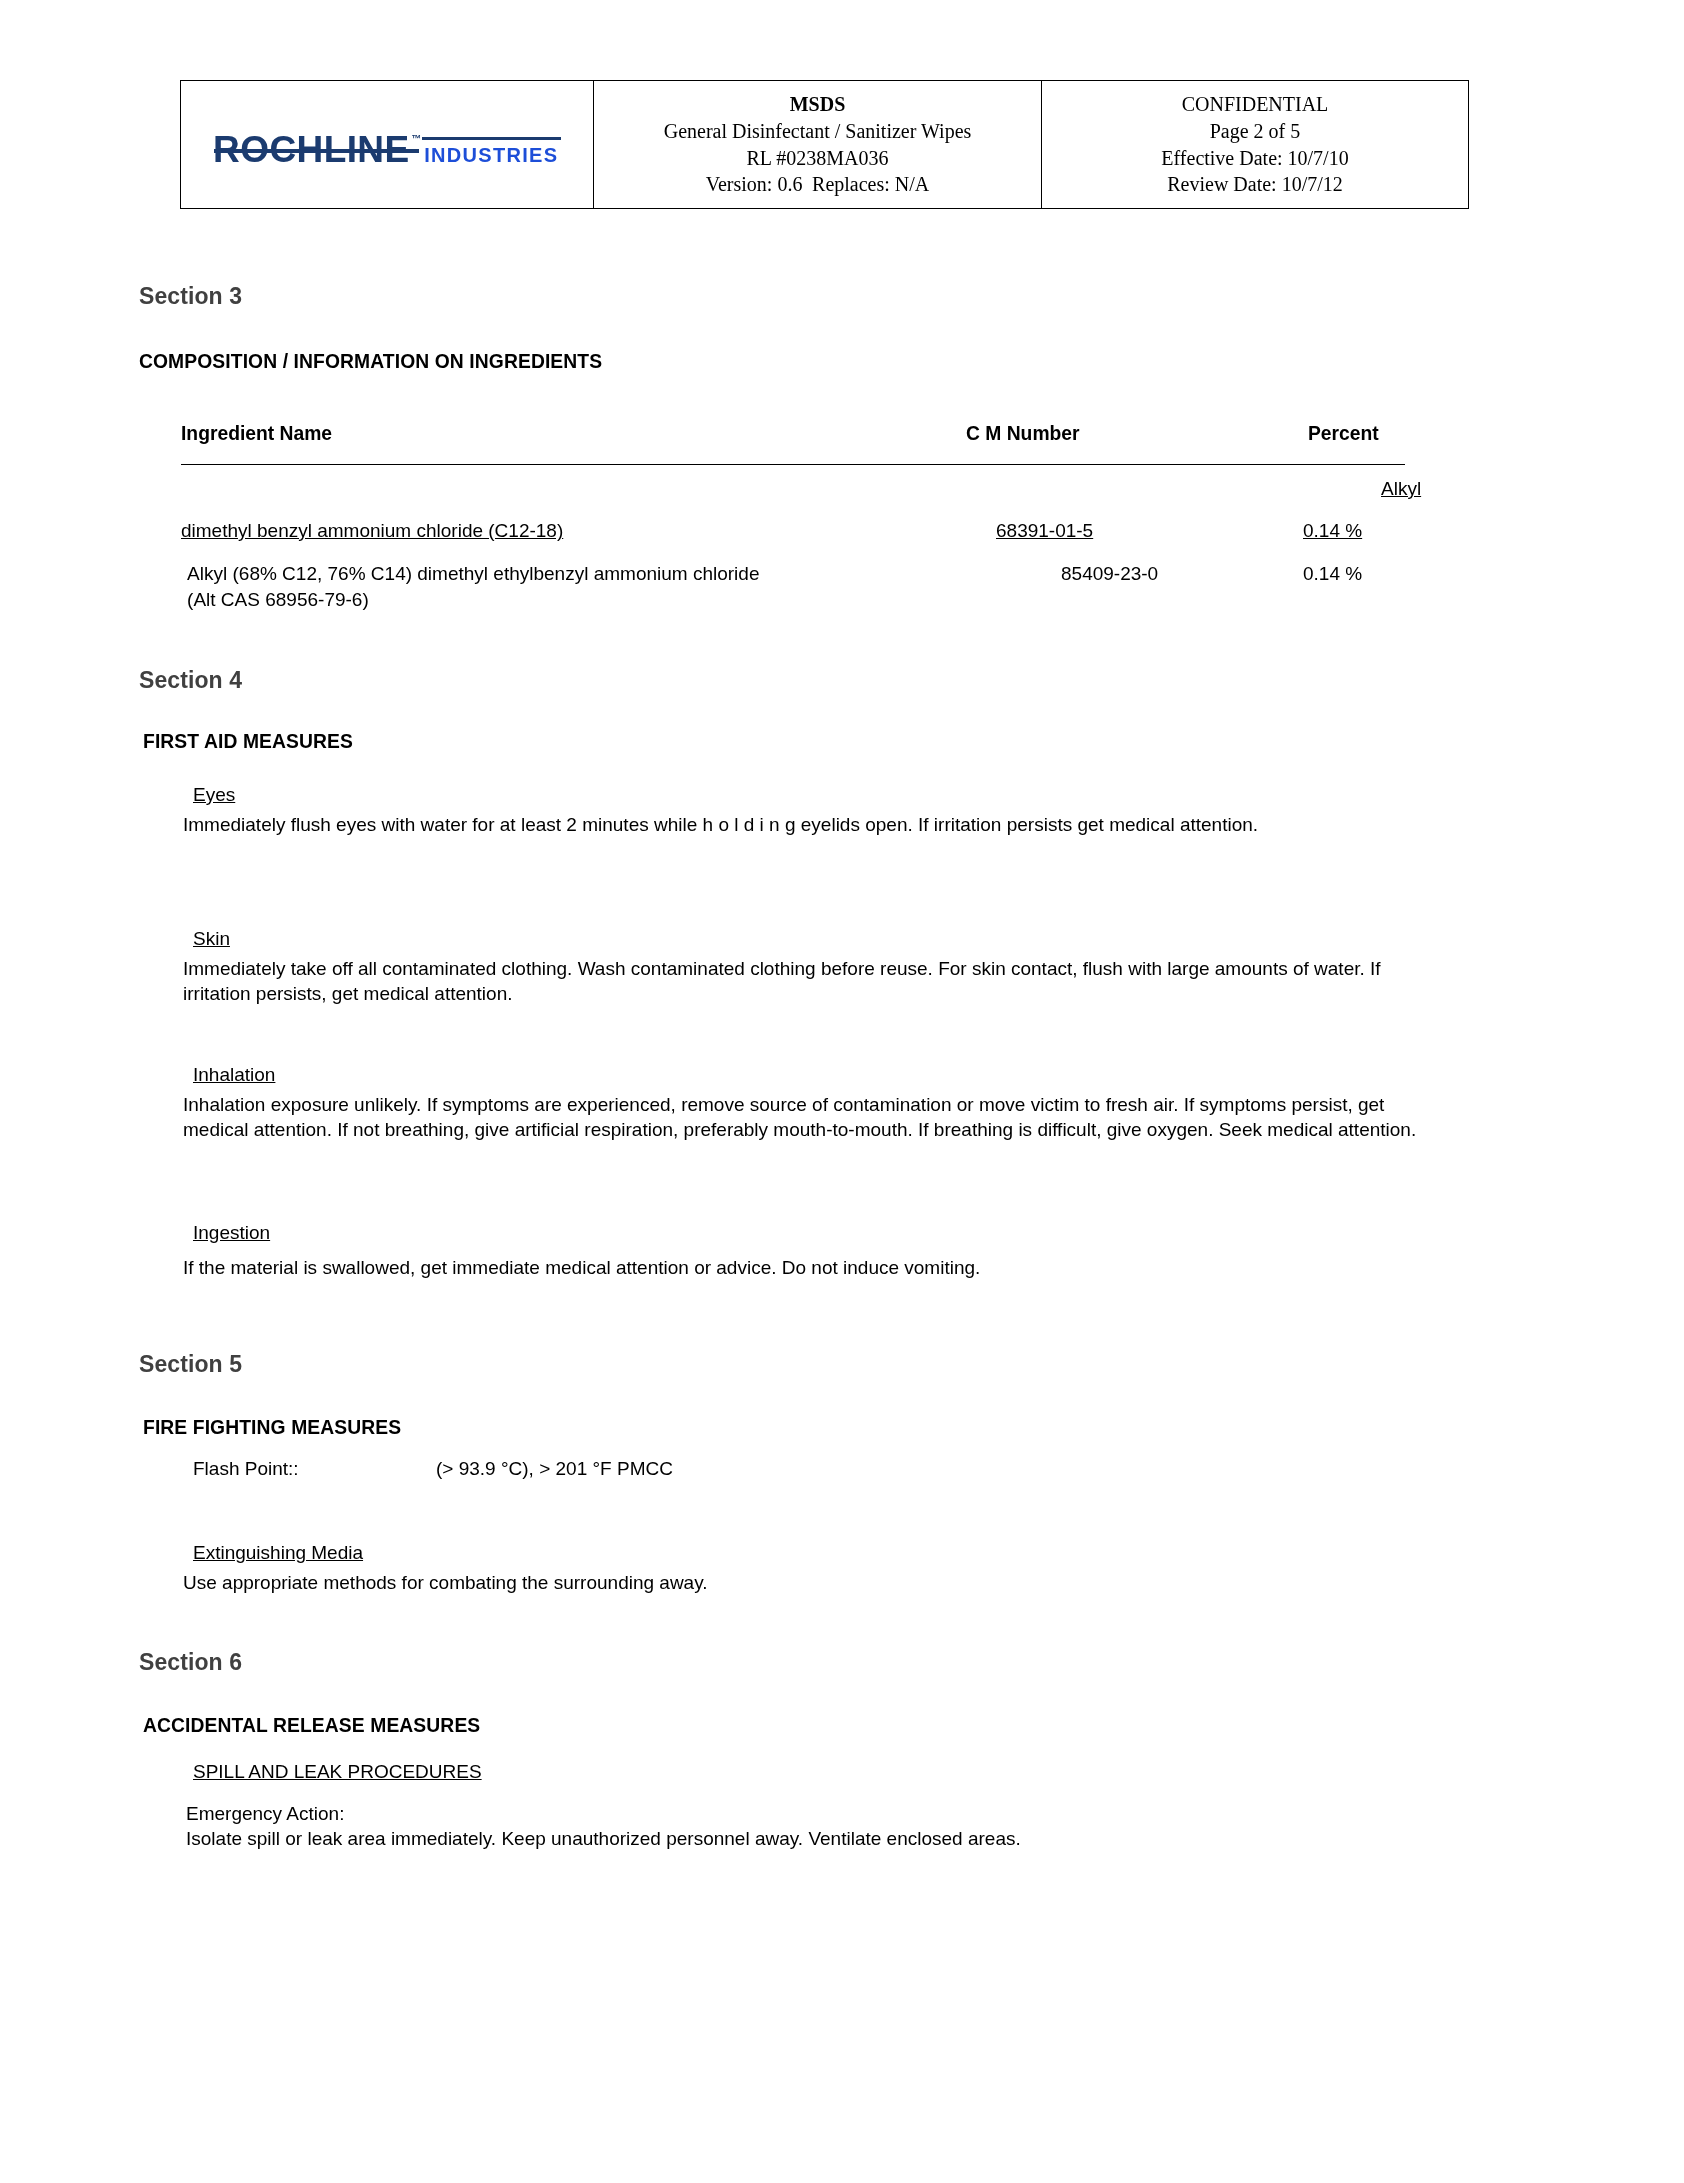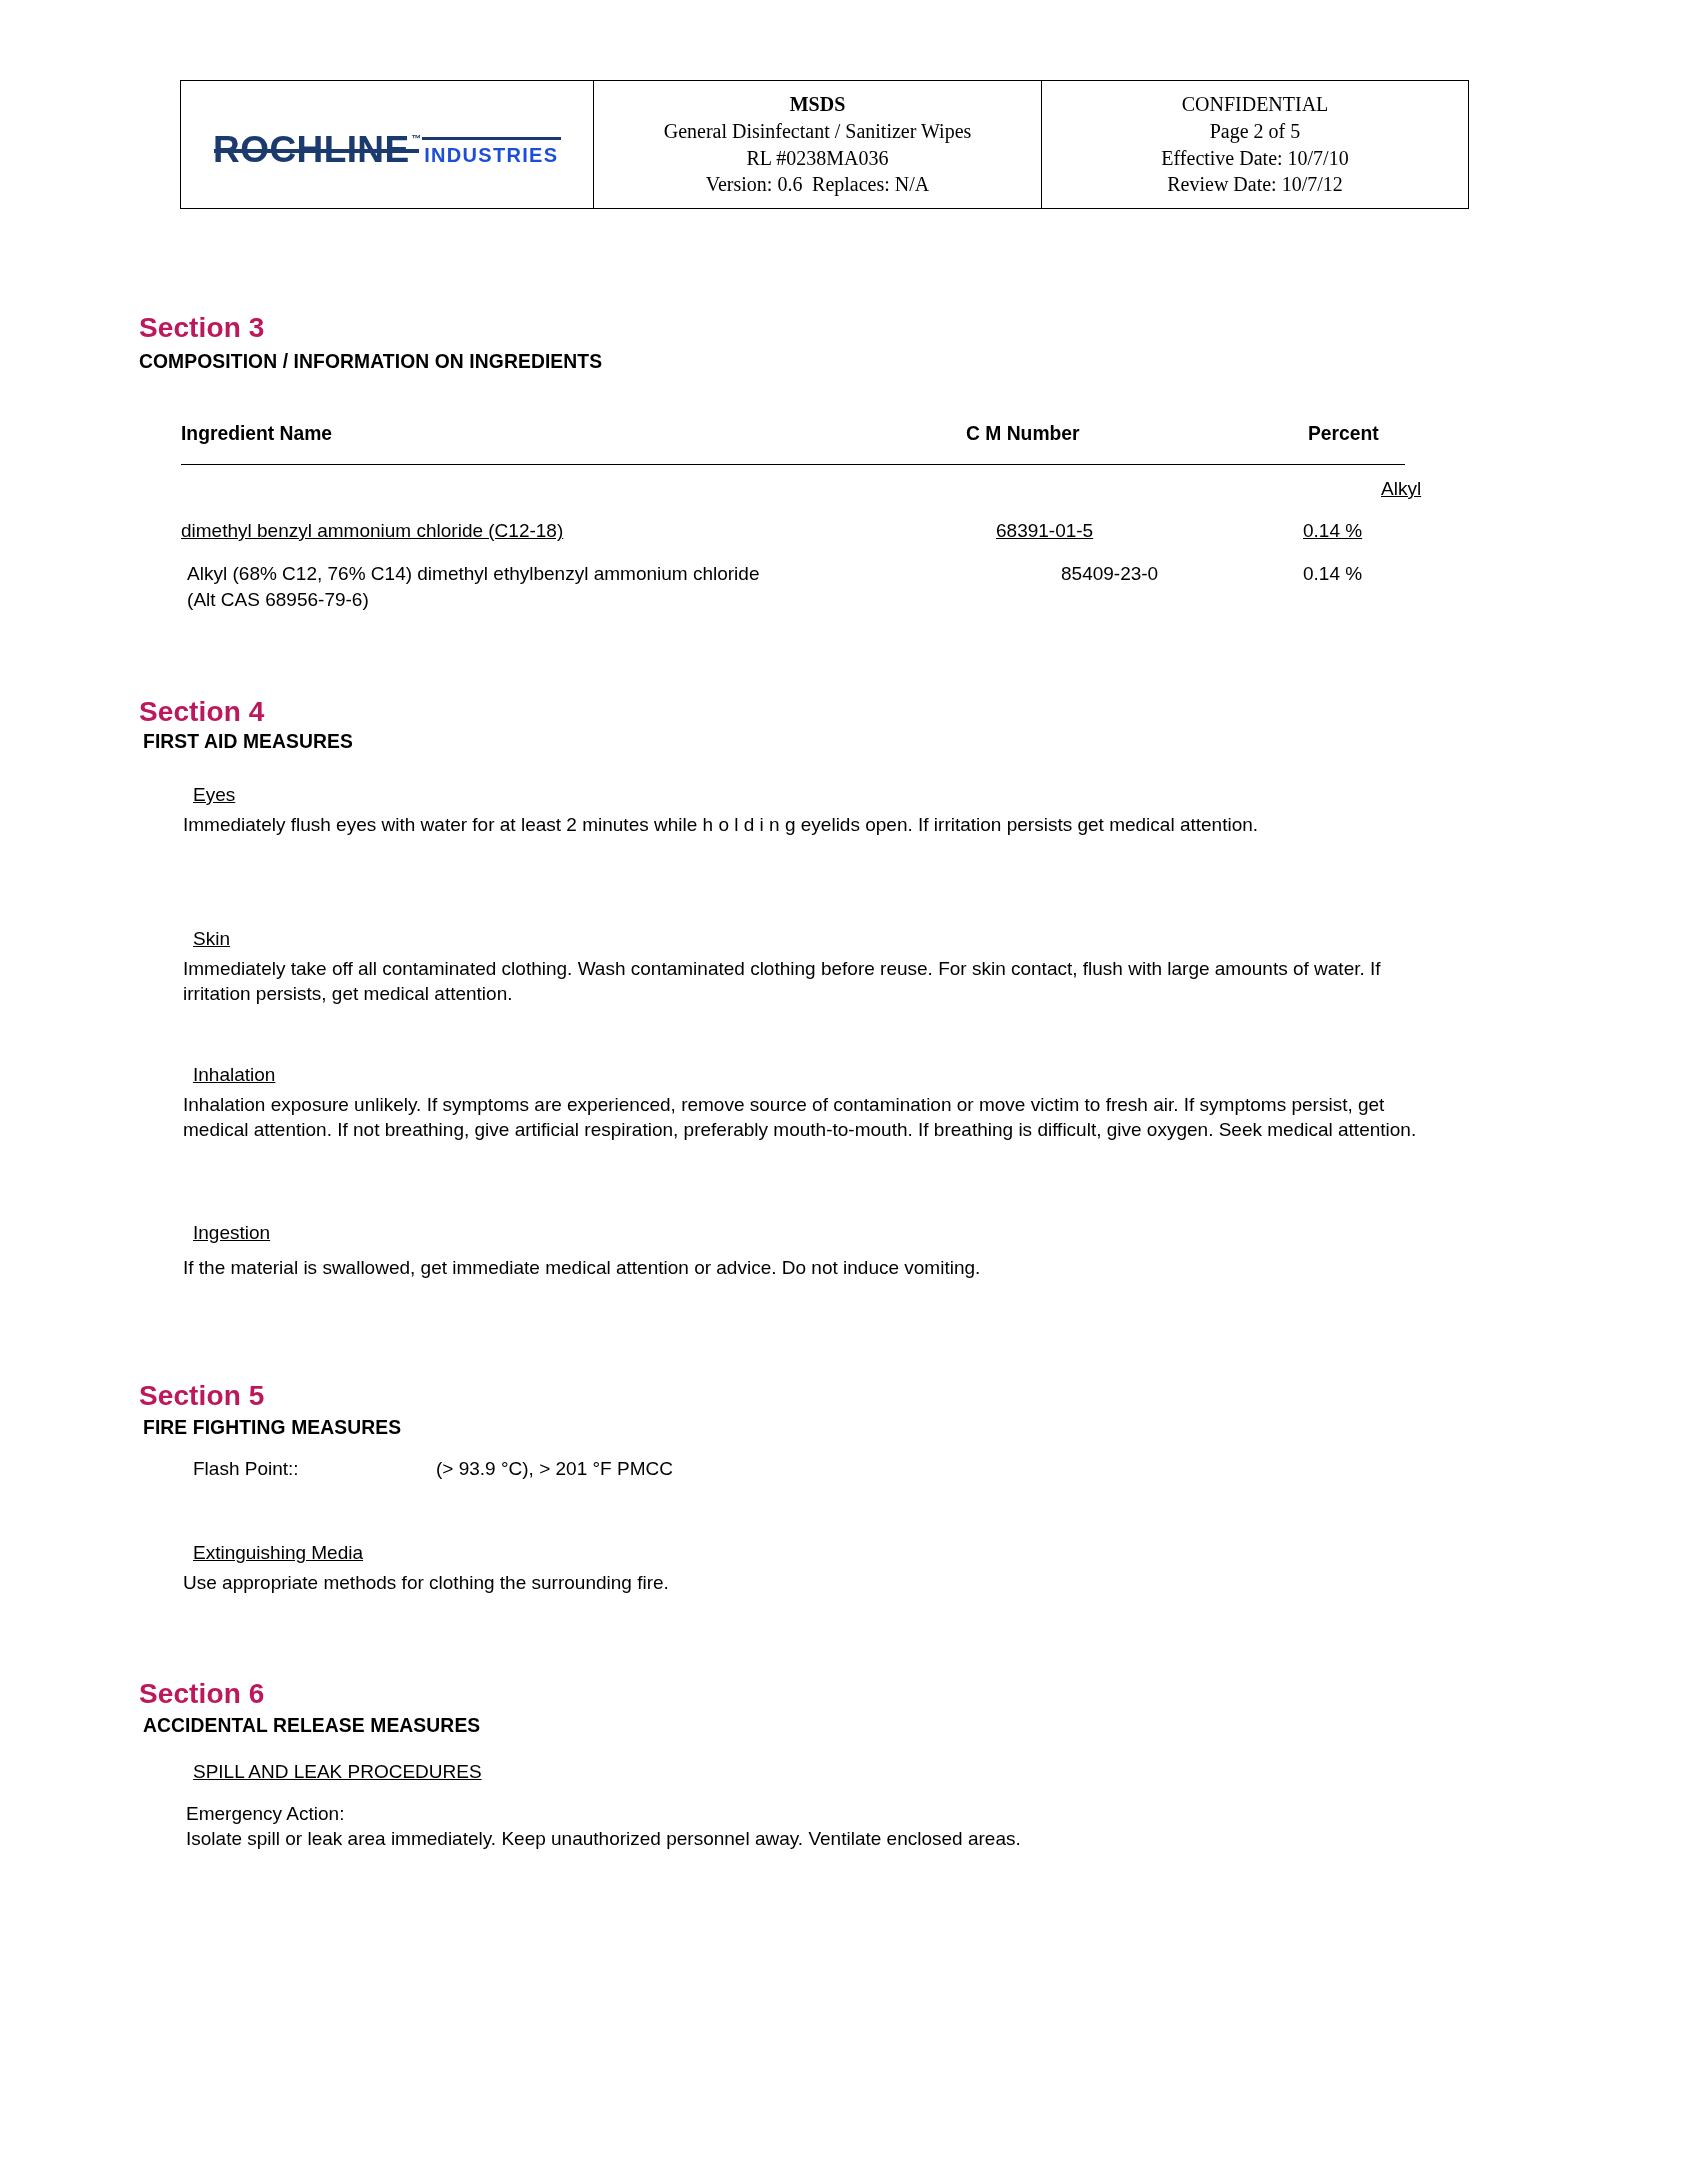--- a/index.html
+++ b/index.html
@@ -107,25 +107,24 @@
     border-top: 3.1px solid #1b3b6f;
     display: inline-block;
     padding-top: 5.3px;
     padding-left: 2.6px;
     padding-right: 2.6px;
   }
 
   
   .section-title {
     position: absolute;
-    font-size: 28px;
-    font-weight: bold;
-    color: #be185d;
+    font-size: 23px;
+    font-weight: bold;
+    color: #404040;
     letter-spacing: 0.1px;
-    margin-top: 29px;
   }
   .sub-head {
     position: absolute;
     font-size: 19.3px;
     font-weight: bold;
     letter-spacing: 0.1px;
   }
   .body-text {
     position: absolute;
     font-size: 19px;
@@ -256,21 +255,21 @@
   <div class="body-text" style="left:183px; top:1255px; width:1263px;">If the material is swallowed, get immediate medical attention or advice. Do not induce vomiting.</div>
 
   <div class="section-title" style="left:139px; top:1351px;">Section 5</div>
 
   <div class="sub-head" style="left:143px; top:1417px;">FIRE FIGHTING MEASURES</div>
 
   <div class="body-text" style="left:193px; top:1456px;">Flash Point::</div>
   <div class="body-text" style="left:436px; top:1456px;">(&gt; 93.9 °C), &gt; 201 °F PMCC</div>
 
   <div class="body-text uline" style="left:193px; top:1540px;">Extinguishing Media</div>
-  <div class="body-text" style="left:183px; top:1570px; width:1263px;">Use appropriate methods for clothing the surrounding fire.</div>
+  <div class="body-text" style="left:183px; top:1570px; width:1263px;">Use appropriate methods for combating the surrounding away.</div>
 
   <div class="section-title" style="left:139px; top:1649px;">Section 6</div>
 
   <div class="sub-head" style="left:143px; top:1715px;">ACCIDENTAL RELEASE MEASURES</div>
 
   <div class="body-text uline" style="left:193px; top:1759px;">SPILL AND LEAK PROCEDURES</div>
 
   <div class="body-text" style="left:186px; top:1801px;">Emergency Action:</div>
   <div class="body-text" style="left:186px; top:1826px; width:1263px;">Isolate spill or leak area immediately. Keep unauthorized personnel away. Ventilate enclosed areas.</div>
 

